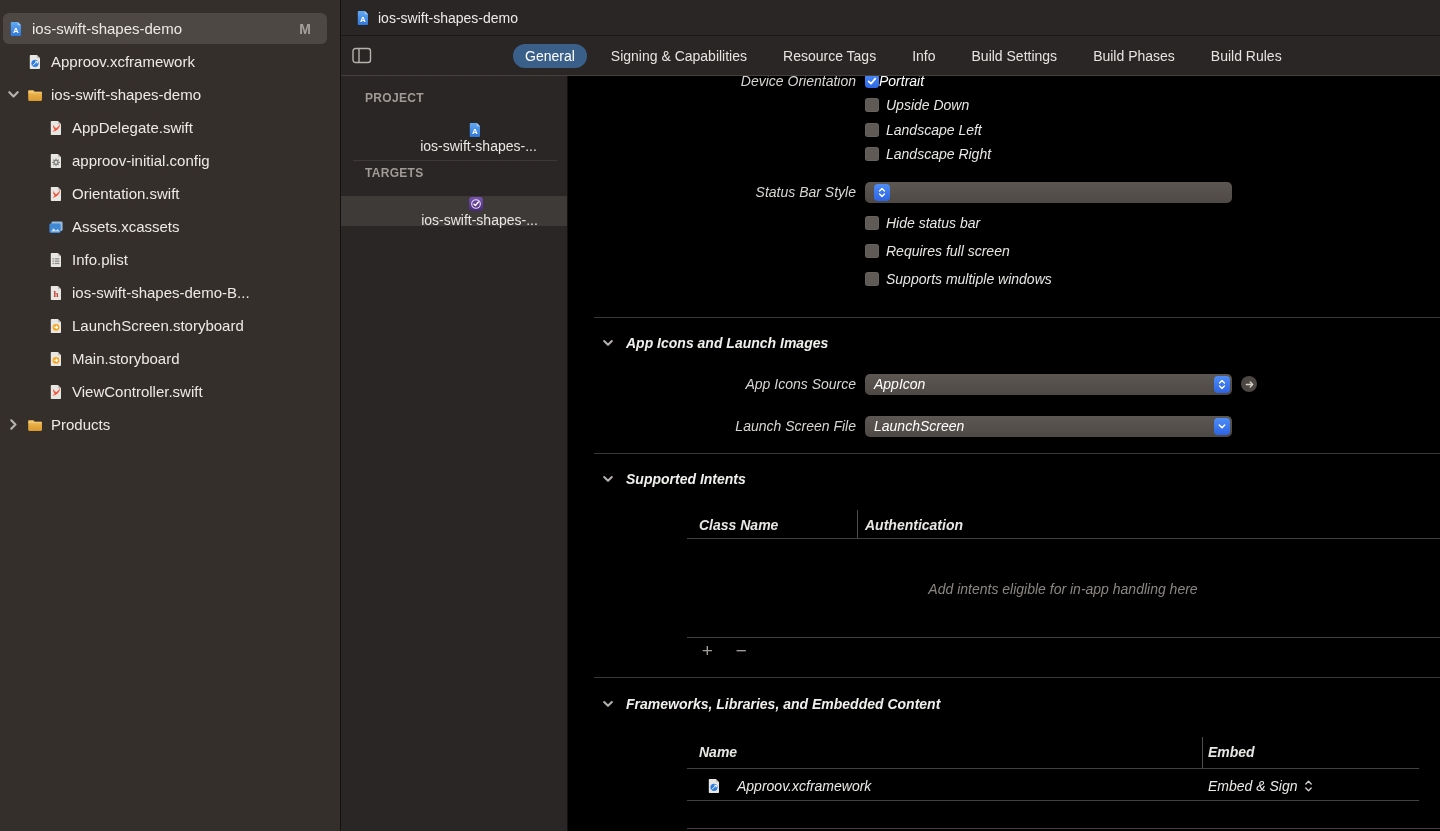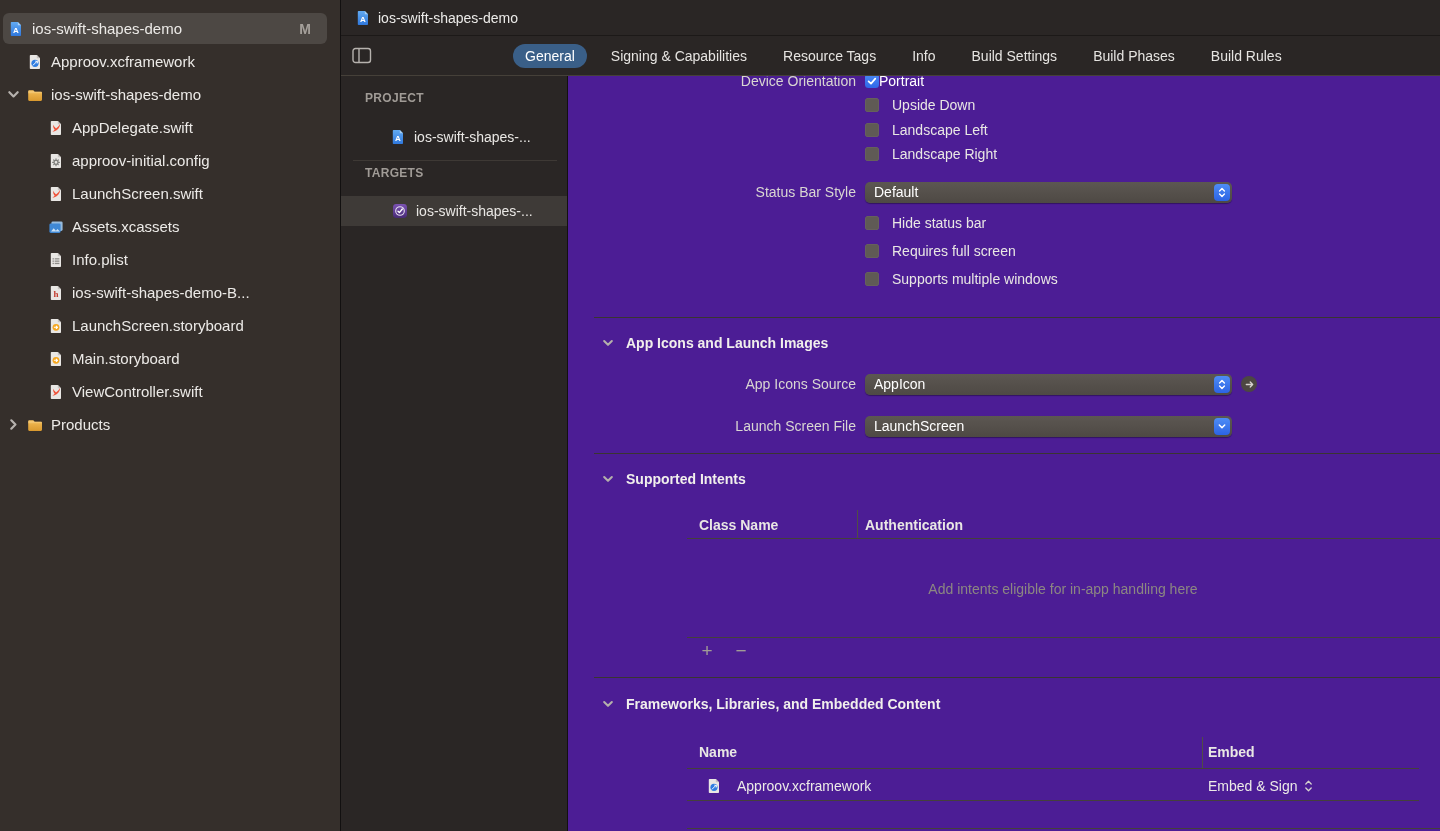--- a/index.html
+++ b/index.html
@@ -33,30 +33,30 @@
   .panel-toggle svg { width:20px; height:17px; }
   .tabs { display:flex; gap:12px; margin-left:172px; align-items:center; }
   .tab { font-size:14px; color:#e6e4e1; padding:4px 12px; border-radius:12px; white-space:nowrap; }
   .tab.selected { background:#3a5f88; color:#fff; }
 
   .content { flex:1; display:flex; min-height:0; }
 
   
   .projects-panel { width:227px; flex:0 0 227px; border-right:1px solid #121010; position:relative; background:#2a2625; }
   .panel-section { position:absolute; left:24px; font-size:12px; font-weight:bold; letter-spacing:.3px; color:#a09b96; }
-  .panel-item { position:absolute; left:0; right:0; height:30px; display:flex; align-items:center; font-size:14px; color:#e9e7e4; }
+  .panel-item { position:absolute; left:0; right:0; height:30px; display:flex; align-items:center; font-size:14px; color:#e9e7e4;flex-direction:column; }
   .panel-item .fi { margin:0 8px 0 0; }
   .panel-item.selected { background:#3e3a37; }
   .panel-div { position:absolute; left:12px; right:10px; height:1px; background:#3e3935; }
 
   
-  .main { position:relative; flex:1; overflow:hidden; background:#4c1d95; }
+  .main { position:relative; flex:1; overflow:hidden; background:#000000;font-style:italic; }
   .form-row { position:absolute; left:0; height:22px; display:flex; align-items:center; }
   .flabel { width:288px; text-align:right; color:#d9d6d2; font-size:14px; margin-right:9px; flex:0 0 288px; }
-  .chk-row { position:absolute; display:flex; align-items:center; gap:13px; height:22px; font-size:14px; color:#e9e7e4; }
+  .chk-row { position:absolute; display:flex; align-items:center; gap:7px; height:22px; font-size:14px; color:#e9e7e4; }
   .chk { width:14px; height:14px; border-radius:3.5px; background:#5f5a55; box-shadow:inset 0 0 0 .5px #6e6862; flex:0 0 14px; }
   .chk.checked { background:linear-gradient(#4a89f6,#2f68e8); box-shadow:none; display:flex; align-items:center; justify-content:center; }
   .chk svg { width:12px; height:12px; }
 
   .popup { height:21px; border-radius:5px; background:linear-gradient(#5c5752,#4e4944); display:flex; align-items:center;
     padding:0 2px 0 9px; font-size:14px; color:#fff; box-shadow:0 1px 1px rgba(0,0,0,.35); }
   .popup-text { flex:1; white-space:nowrap; }
   .cap { width:16px; height:17px; border-radius:4px; background:linear-gradient(#4e8df6,#2c63e4);
     display:flex; align-items:center; justify-content:center; flex:0 0 16px; }
   .cap svg { width:10px; height:13px; }
@@ -231,21 +231,21 @@
           </svg>
         </span>
       <span class="nav-label">approov-initial.config</span>
     </div>
     <div class="nav-row lvl2">
       <span class="fi">
           <svg>
             <use href="#s-swift"></use>
           </svg>
         </span>
-      <span class="nav-label">LaunchScreen.swift</span>
+      <span class="nav-label">Orientation.swift</span>
     </div>
     <div class="nav-row lvl2">
       <span class="fi">
           <svg>
             <use href="#s-assets"></use>
           </svg>
         </span>
       <span class="nav-label">Assets.xcassets</span>
     </div>
     <div class="nav-row lvl2">
@@ -372,21 +372,20 @@
           <span>Landscape Left</span>
         </div>
         <div class="chk-row" style="top:67px; left:297px">
           <span class="chk"></span>
           <span>Landscape Right</span>
         </div>
 
         <div class="form-row" style="top:105px">
           <div class="flabel">Status Bar Style</div>
           <div class="popup" style="width:367px">
-            <span class="popup-text">Default</span>
             <span class="cap">
                 <svg>
                   <use href="#s-updown"></use>
                 </svg>
               </span>
           </div>
         </div>
         <div class="chk-row" style="top:136px; left:297px">
           <span class="chk"></span>
           <span>Hide status bar</span>

